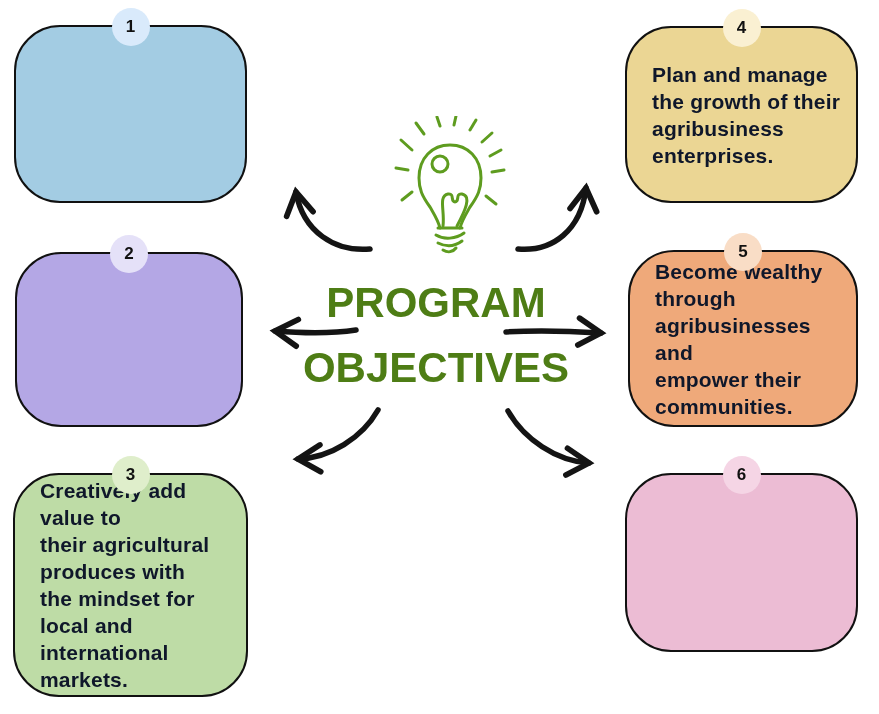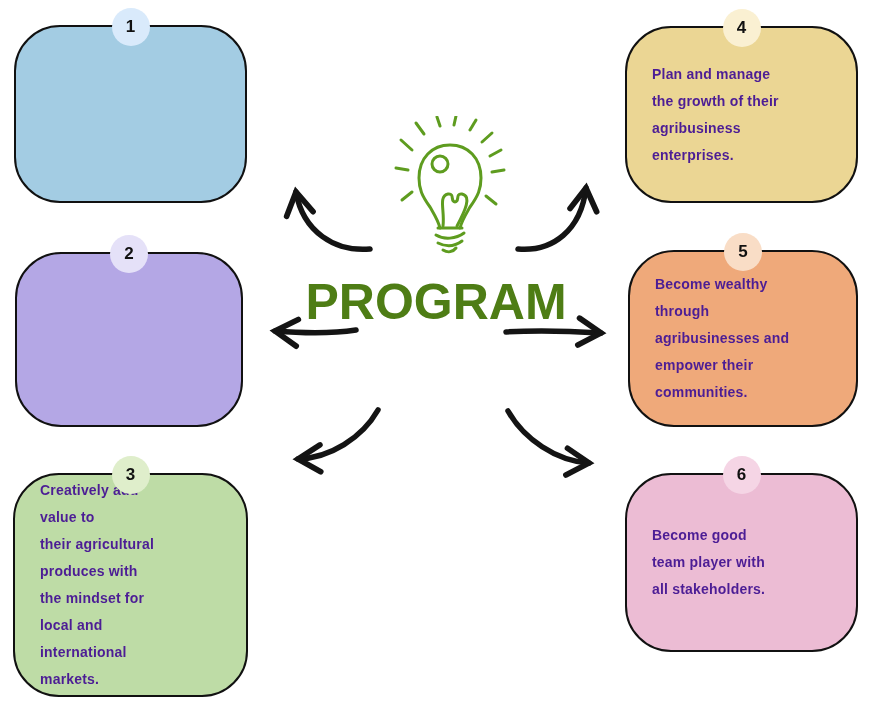--- a/index.html
+++ b/index.html
@@ -6,32 +6,32 @@
   .canvas{
     position:relative;width:879px;height:714px;background:#ffffff;
     font-family:"Liberation Sans",sans-serif;overflow:hidden;
   }
   .obj-box{
     position:absolute;border:2.5px solid #111111;border-radius:46px;
     display:flex;align-items:center;box-sizing:border-box;
     padding:10px 8px 10px 25px;
   }
   .obj-text{
-    font-size:14px;font-weight:bold;color:#4c1d95;line-height:27px;
+    font-size:21px;font-weight:bold;color:#0f172a;line-height:27px;
     white-space:pre-line;letter-spacing:.2px;
   }
   .badge{
     position:absolute;top:-19px;left:50%;transform:translateX(-50%);
     width:38px;height:38px;border-radius:50%;
     display:flex;align-items:center;justify-content:center;
     font-size:17px;font-weight:bold;color:#111111;z-index:3;
   }
   .center-title{
     position:absolute;left:276px;top:270px;width:320px;
-    text-align:center;font-weight:bold;font-size:50px;line-height:65px;
+    text-align:center;font-weight:bold;font-size:42px;line-height:65px;
     letter-spacing:0px;white-space:nowrap;
   }
   .bulb-svg{position:absolute;left:388px;top:116px;}
   .arrows-svg{position:absolute;left:0;top:0;pointer-events:none;}
   .arrow{fill:none;stroke-width:5.5;stroke-linecap:round;}
   .bulb-stroke{fill:none;stroke-width:3;stroke-linecap:round;stroke-linejoin:round;}
 </style>
 </head>
 <body>
 
@@ -81,23 +81,20 @@
 through
 agribusinesses and
 empower their
 communities.</div>
   </div>
 
   <div class="obj-box" style="left: 625px; top: 473px; width: 233px; height: 179px; background-color: rgb(236, 188, 212);">
     <div class="badge" style="background-color: rgb(245, 213, 229);">
       <span>6</span>
     </div>
-    <div class="obj-text">Become good
-team player with
-all stakeholders.</div>
   </div>
 
   <svg class="bulb-svg" width="124" height="142" viewBox="0 0 124 142">
     <g class="bulb-stroke" style="stroke: rgb(94, 156, 31);">
 
       <path d="M 52 112 C 50 104 46 98 42 91 C 34 80 31 73 31 62 C 31 42 44 29 62 29 C 80 29 93 42 93 62 C 93 73 90 80 82 91 C 78 98 74 104 72 112"></path>
 
       <circle cx="52" cy="48" r="8"></circle>
 
       <path d="M 55 110 C 57 95 50 80 60 78 C 67 77 62 86 67 86 C 72 86 67 77 74 78 C 84 80 77 95 69 110"></path>
@@ -116,20 +113,21 @@
       <path d="M 94 26 L 104 17"></path>
       <path d="M 102 40 L 113 34"></path>
       <path d="M 104 56 L 116 54"></path>
       <path d="M 98 80 L 108 88"></path>
       <path d="M 24 76 L 14 84"></path>
     </g>
   </svg>
 
   <div class="center-title" style="color: rgb(78, 125, 21);">
     <div>PROGRAM</div>
+    <div>OBJECTIVES</div>
   </div>
 
   <svg class="arrows-svg" width="879" height="714" viewBox="0 0 879 714">
     <defs>
       <marker id="ah" viewBox="0 0 12 12" refX="9.5" refY="6" markerWidth="6.5" markerHeight="6.5" orient="auto">
         <path d="M 2 1.5 L 9.5 6 L 2 10.5" fill="none" stroke="#141414" stroke-width="1.9" stroke-linecap="round"></path>
       </marker>
     </defs>
     <g style="stroke: rgb(20, 20, 20);">
       <path class="arrow" marker-end="url(#ah)" d="M 370 249 C 335 252 303 232 296 192"></path>

